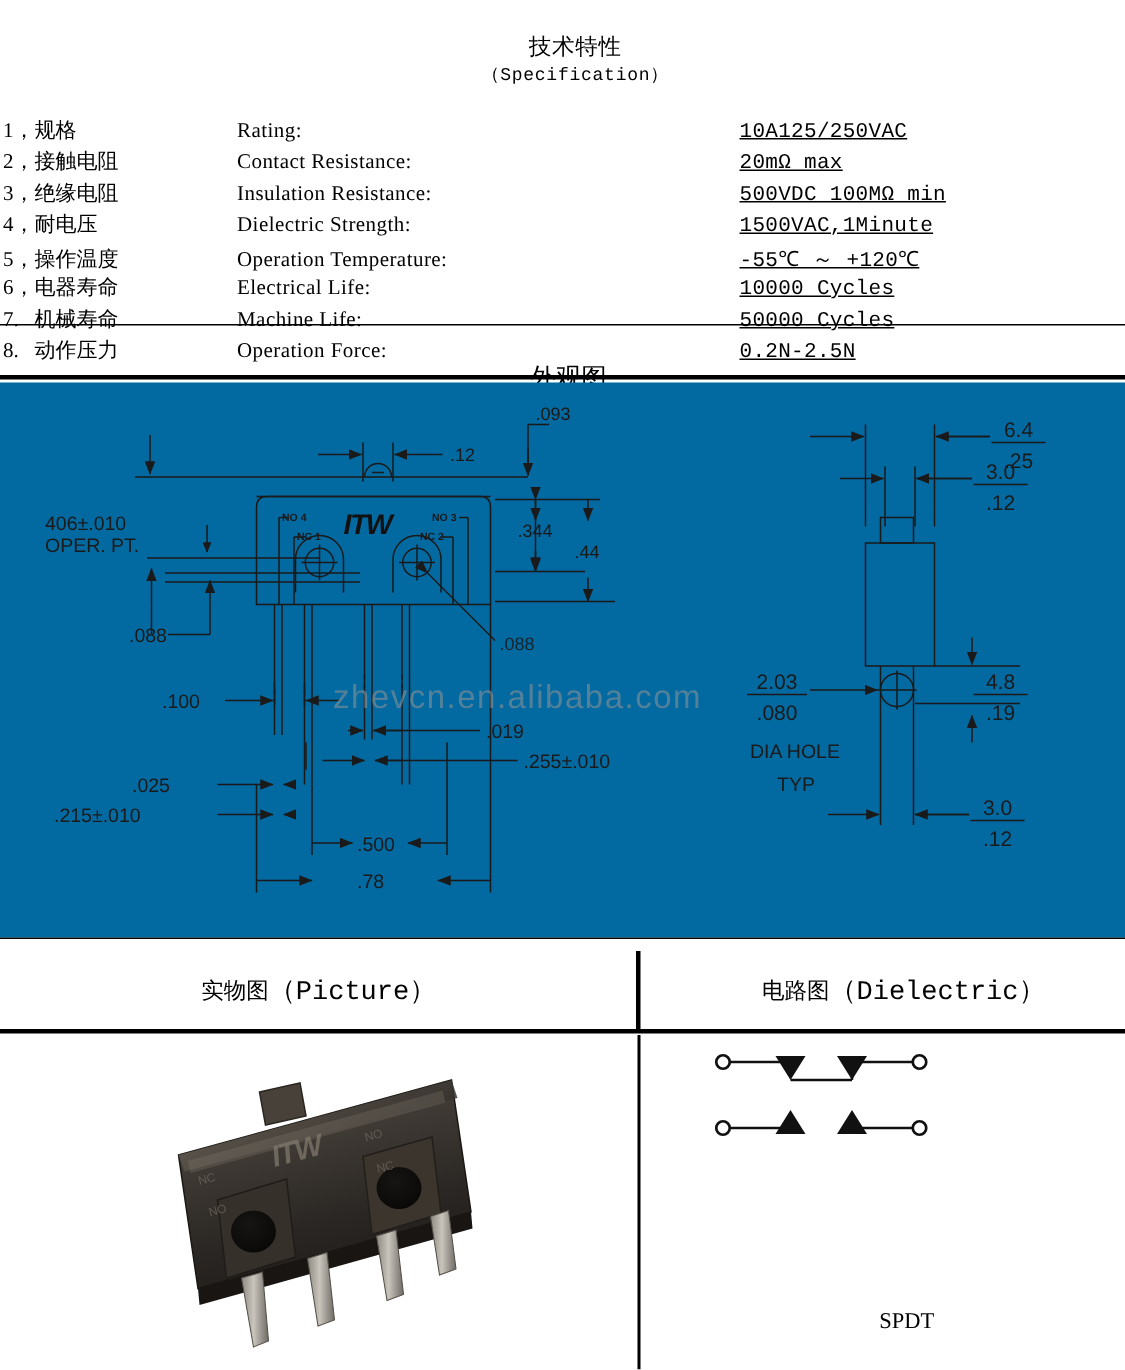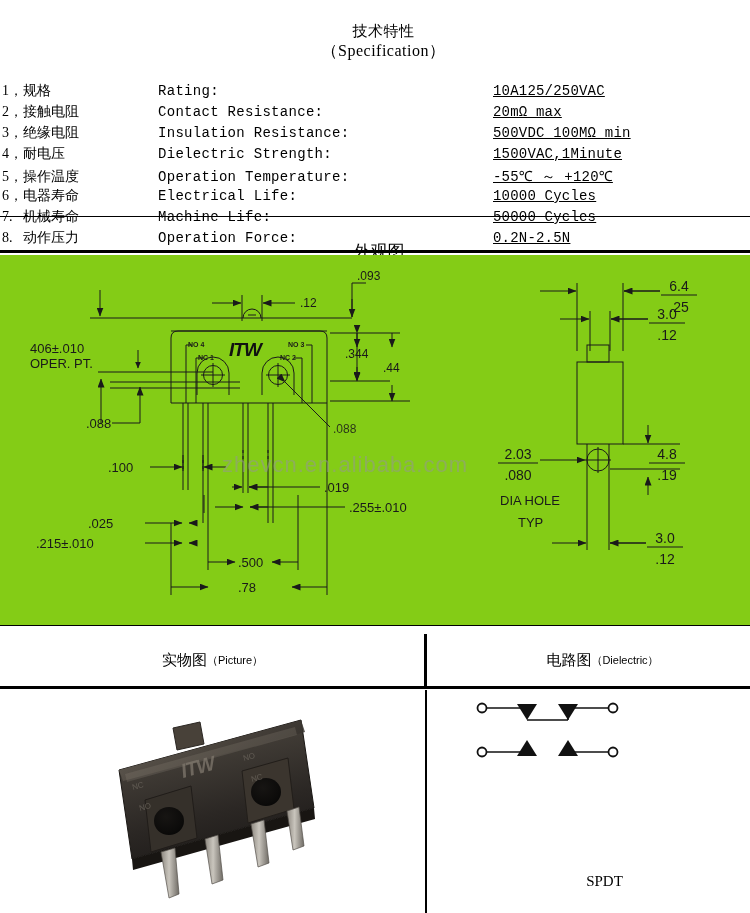--- a/index.html
+++ b/index.html
@@ -25,21 +25,21 @@
     height: 218px;
   }
   .spec-title {
     text-align: center;
     font-size: 15px;
     letter-spacing: 0.5px;
     padding-top: 5px;
     white-space: pre;
   }
   .spec-title .cn { font-family: Liberation Sans, sans-serif; font-size: 15px; }
-  .spec-title .en { font-family: Liberation Serif, serif; font-size: 16px; }
+  .spec-title .en { font-family: Liberation Mono, monospace; font-size: 12px; }
 
   .spec-table {
     margin-top: 3px;
     width: 750px;
     border-collapse: collapse;
   }
   .spec-table td {
     padding: 0;
     height: 21px;
     vertical-align: baseline;
@@ -52,21 +52,21 @@
     font-family: "Liberation Serif", "DejaVu Serif", serif;
     font-size: 14px;
   }
   .col-cn {
     width: 135px;
     font-family: "DejaVu Sans", "Liberation Sans", sans-serif;
     font-size: 14px;
   }
   .col-en {
     width: 335px;
-    font-family: Liberation Mono, monospace;
+    font-family: Liberation Serif, serif;
     font-size: 14px;
     letter-spacing: 0.3px;
   }
   .col-val {
     font-family: "Liberation Mono", "DejaVu Sans Mono", monospace;
     font-size: 13.5px;
     letter-spacing: 0.2px;
     text-decoration: underline;
   }
 
@@ -103,21 +103,21 @@
     font-size: 16px;
   }
 
   
   .drawing-panel {
     position: absolute;
     left: 0;
     top: 255px;
     width: 750px;
     height: 370px;
-    background: #84cc16;
+    background: #0369a1;
   }
   .drawing-panel svg { display: block; }
 
   .wm {
     position: absolute;
     left: 222px;
     top: 440px;
     font-family: "Liberation Sans", "DejaVu Sans", sans-serif;
     font-size: 22px;
     letter-spacing: 1px;
@@ -143,22 +143,22 @@
     display: flex;
     align-items: center;
     justify-content: center;
     white-space: pre;
   }
   .bottom-head .cell .cn {
     font-family: "DejaVu Sans", "Liberation Sans", sans-serif;
     font-size: 15px;
   }
   .bottom-head .cell .en {
-    font-family: Liberation Sans, sans-serif;
-    font-size: 11px;
+    font-family: Liberation Mono, monospace;
+    font-size: 18px;
   }
   .cell-left  { left: 0;     width: 425px; }
   .cell-right { left: 441px; width: 323px; }
 
   .vdiv-head {
     position: absolute;
     left: 424px;
     top: 634px;
     width: 3px;
     height: 52px;

